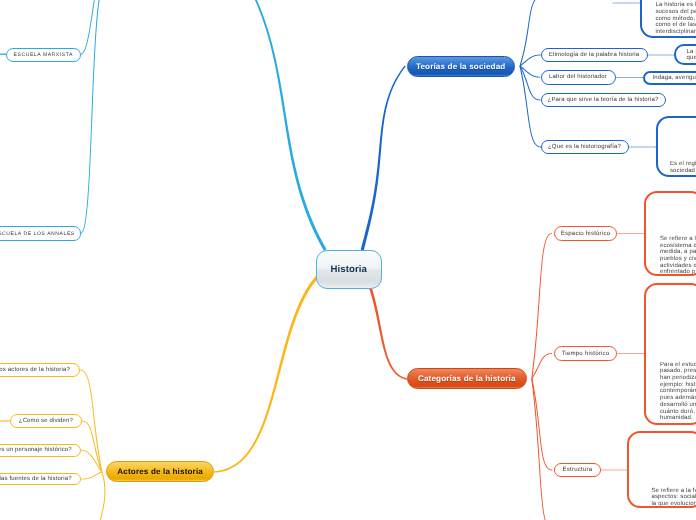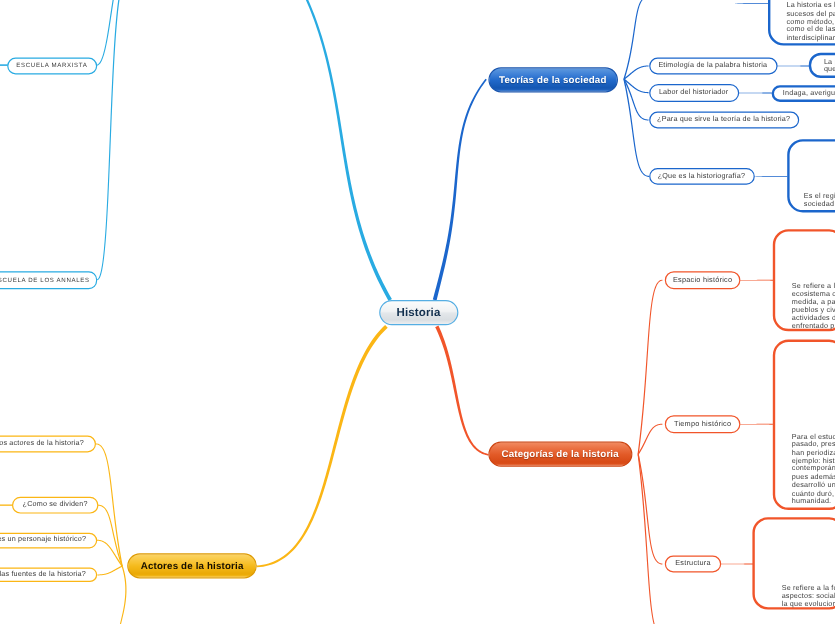--- a/index.html
+++ b/index.html
@@ -6,21 +6,21 @@
   html,body{margin:0;padding:0;background:#ffffff;}
   #stage{position:relative;width:696px;height:520px;overflow:hidden;background:#ffffff;
          font-family:"Liberation Sans",sans-serif;
          -webkit-font-smoothing:antialiased;text-rendering:geometricPrecision;
          transform:translateZ(0);will-change:transform;}
   svg#links{position:absolute;left:0;top:0;width:696px;height:520px;}
   .pill{position:absolute;box-sizing:border-box;display:flex;align-items:center;
         justify-content:center;white-space:nowrap;}
 
   #center-node{
-     left:315.5px;top:250.2px;width:66.5px;height:21px;border:1.3px solid #55aee3;
+     left:315.5px;top:250.2px;width:66.5px;height:39px;border:1.3px solid #55aee3;
      border-radius:11px;
      background:linear-gradient(to bottom,#fbfcfc 0%,#f0f2f3 45%,#e3e7ea 52%,#d9dee2 82%,#eceef0 100%);
      font-size:9.6px;font-weight:bold;color:#12304f;letter-spacing:0.1px;z-index:6;
   }
   .branch{border-radius:11px;color:#fff;font-weight:bold;z-index:6;
           text-shadow:0 1px 1px rgba(0,0,0,.3);}
   #branch-teorias{left:406.8px;top:55.8px;width:107.8px;height:20.8px;font-size:8.1px;
      letter-spacing:0.15px;
      background:linear-gradient(to bottom,#5e99de 0%,#3f81d7 26%,#2169ca 52%,#1558b4 84%,#1a5cb9 92%,#4a86d4 100%);
      border:0.8px solid #1a55ad;border-radius:10.5px;}

